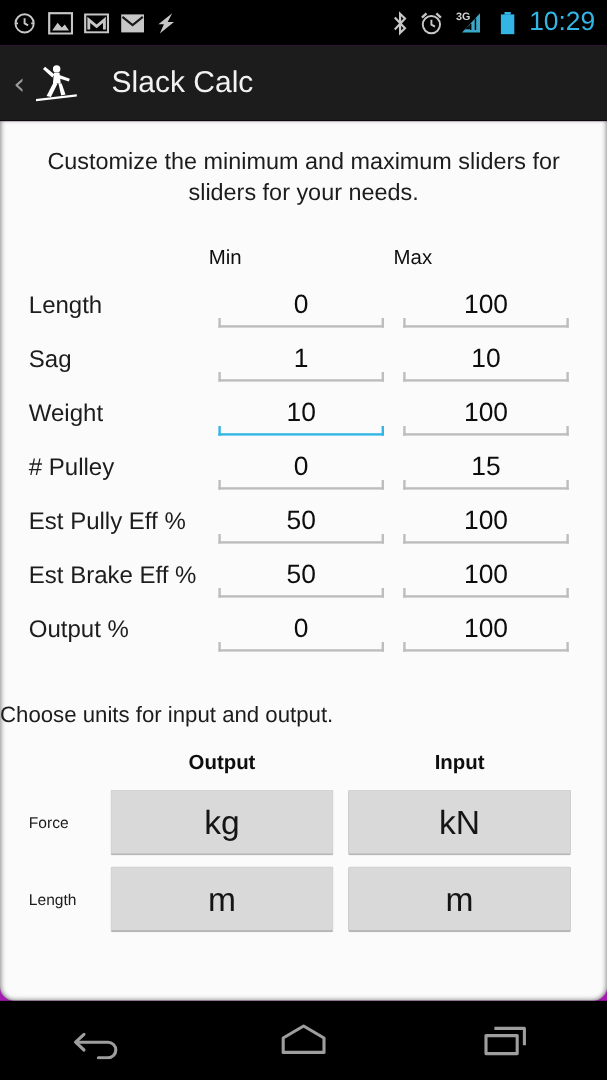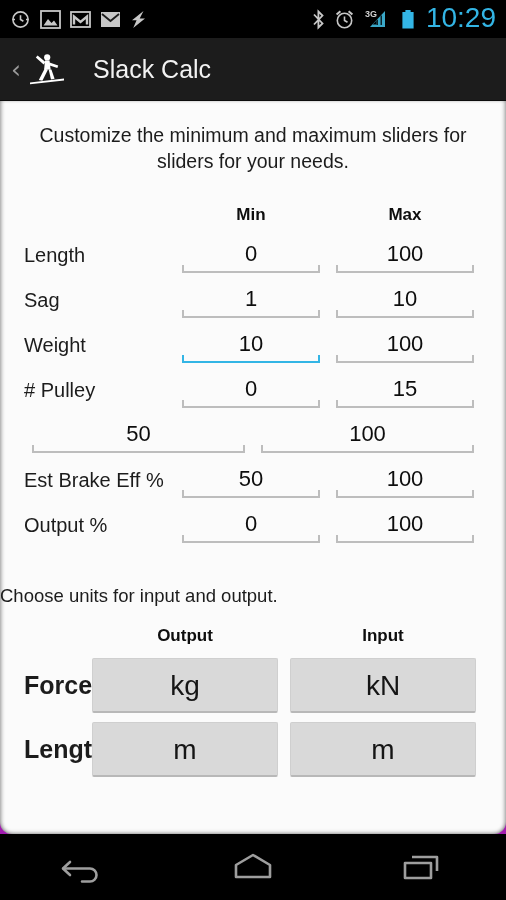--- a/index.html
+++ b/index.html
@@ -39,21 +39,21 @@
   .sb-right {
     margin-left: auto;
     display: flex;
     align-items: center;
     gap: 9px;
     padding-right: 10px;
   }
   .sb-icon { display: block; }
   .sb-clock {
     color: #33b5e5;
-    font-size: 28px;
+    font-size: 22px;
     letter-spacing: 0px;
     line-height: 1;
     padding-left: 2px;
     padding-bottom: 2px;
   }
 
   
   .actionbar {
     position: absolute;
     left: 0; top: 38px;
@@ -115,23 +115,22 @@
     padding: 0 24px 0 24px;
   }
   .grid-head {
     display: flex;
     align-items: center;
     height: 26px;
   }
   .gh-spacer { width: 150px; flex: none; }
   .gh-cell {
     flex: 1;
-    text-align: center;
     font-size: 17px;
-    font-weight: bold;
+    font-weight: normal;
     color: #0e0e0e;
   }
   .grid-row {
     display: flex;
     align-items: flex-end;
     height: 45px;
   }
   .row-label {
     width: 150px;
     flex: none;
@@ -200,24 +199,23 @@
     box-sizing: border-box;
   }
   .units-row {
     display: flex;
     align-items: center;
     margin-top: 9px;
   }
   .unit-label {
     width: 62px;
     flex: none;
-    font-size: 25px;
+    font-size: 13px;
     color: #1c1c1c;
     white-space: nowrap;
-    font-weight: bold;
   }
   .unit-cell {
     flex: 1;
     padding: 0 6px;
     box-sizing: border-box;
   }
   .spinner-btn {
     display: block;
     width: 100%;
     height: 55px;
@@ -397,20 +395,21 @@
         </div>
         <div class="cell">
           <div class="field">
             <span class="field-value">15</span>
             <div class="underline"></div>
           </div>
         </div>
       </div>
 
       <div class="grid-row">
+        <div class="row-label">Est Pully Eff %</div>
         <div class="cell">
           <div class="field">
             <span class="field-value">50</span>
             <div class="underline"></div>
           </div>
         </div>
         <div class="cell">
           <div class="field">
             <span class="field-value">100</span>
             <div class="underline"></div>

